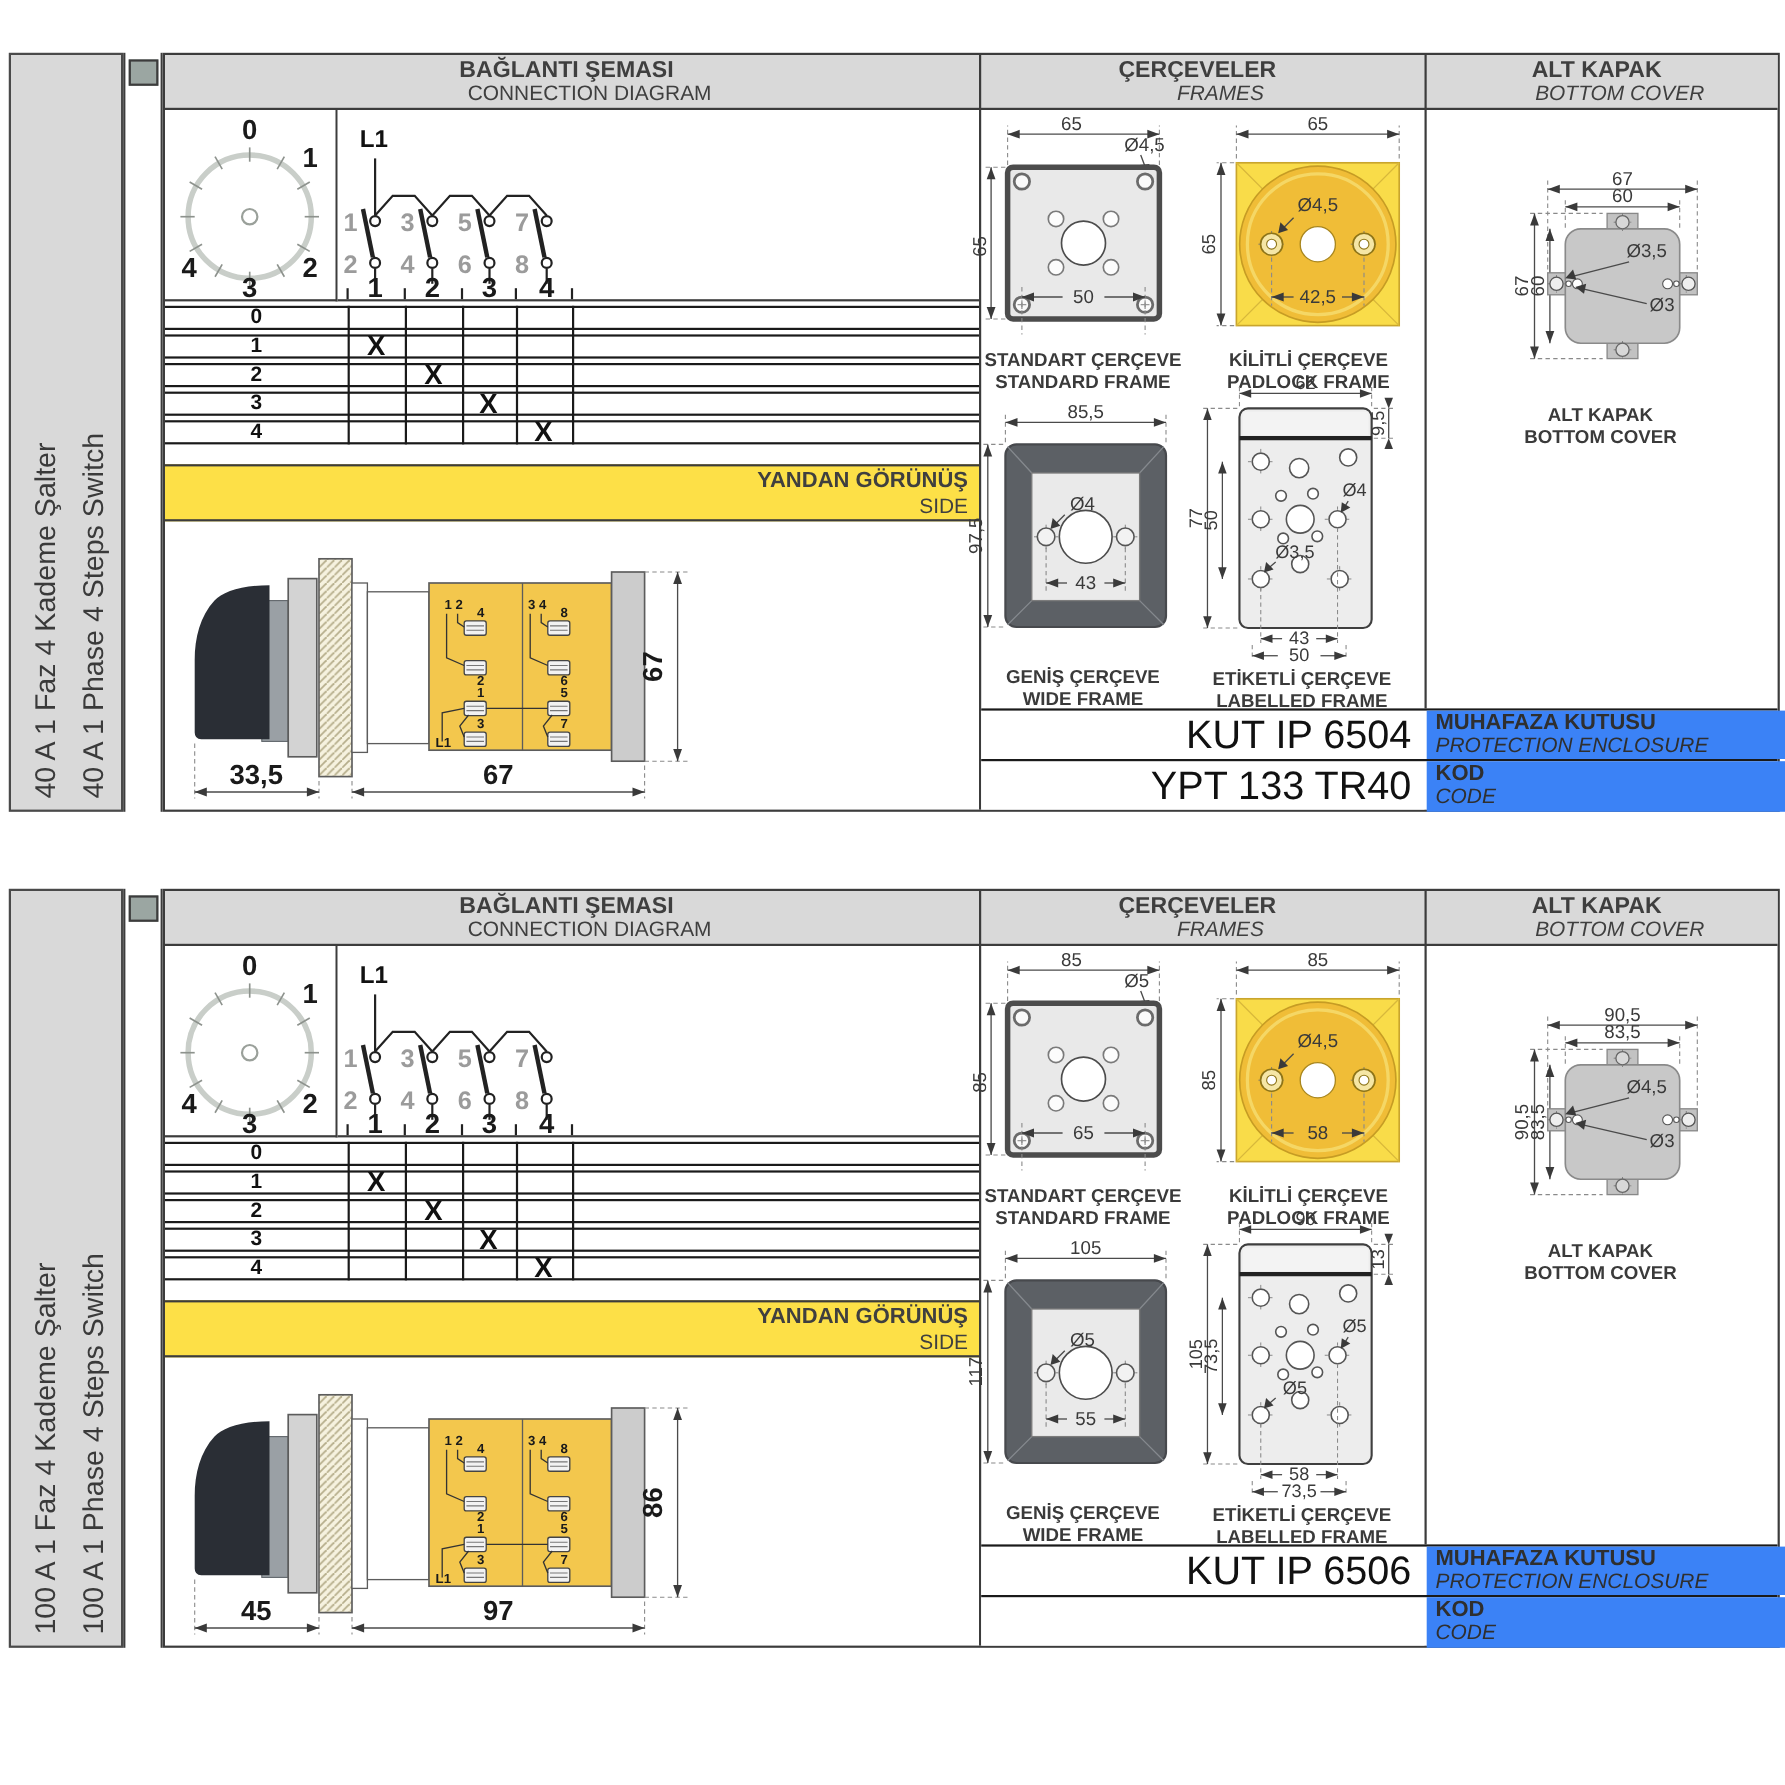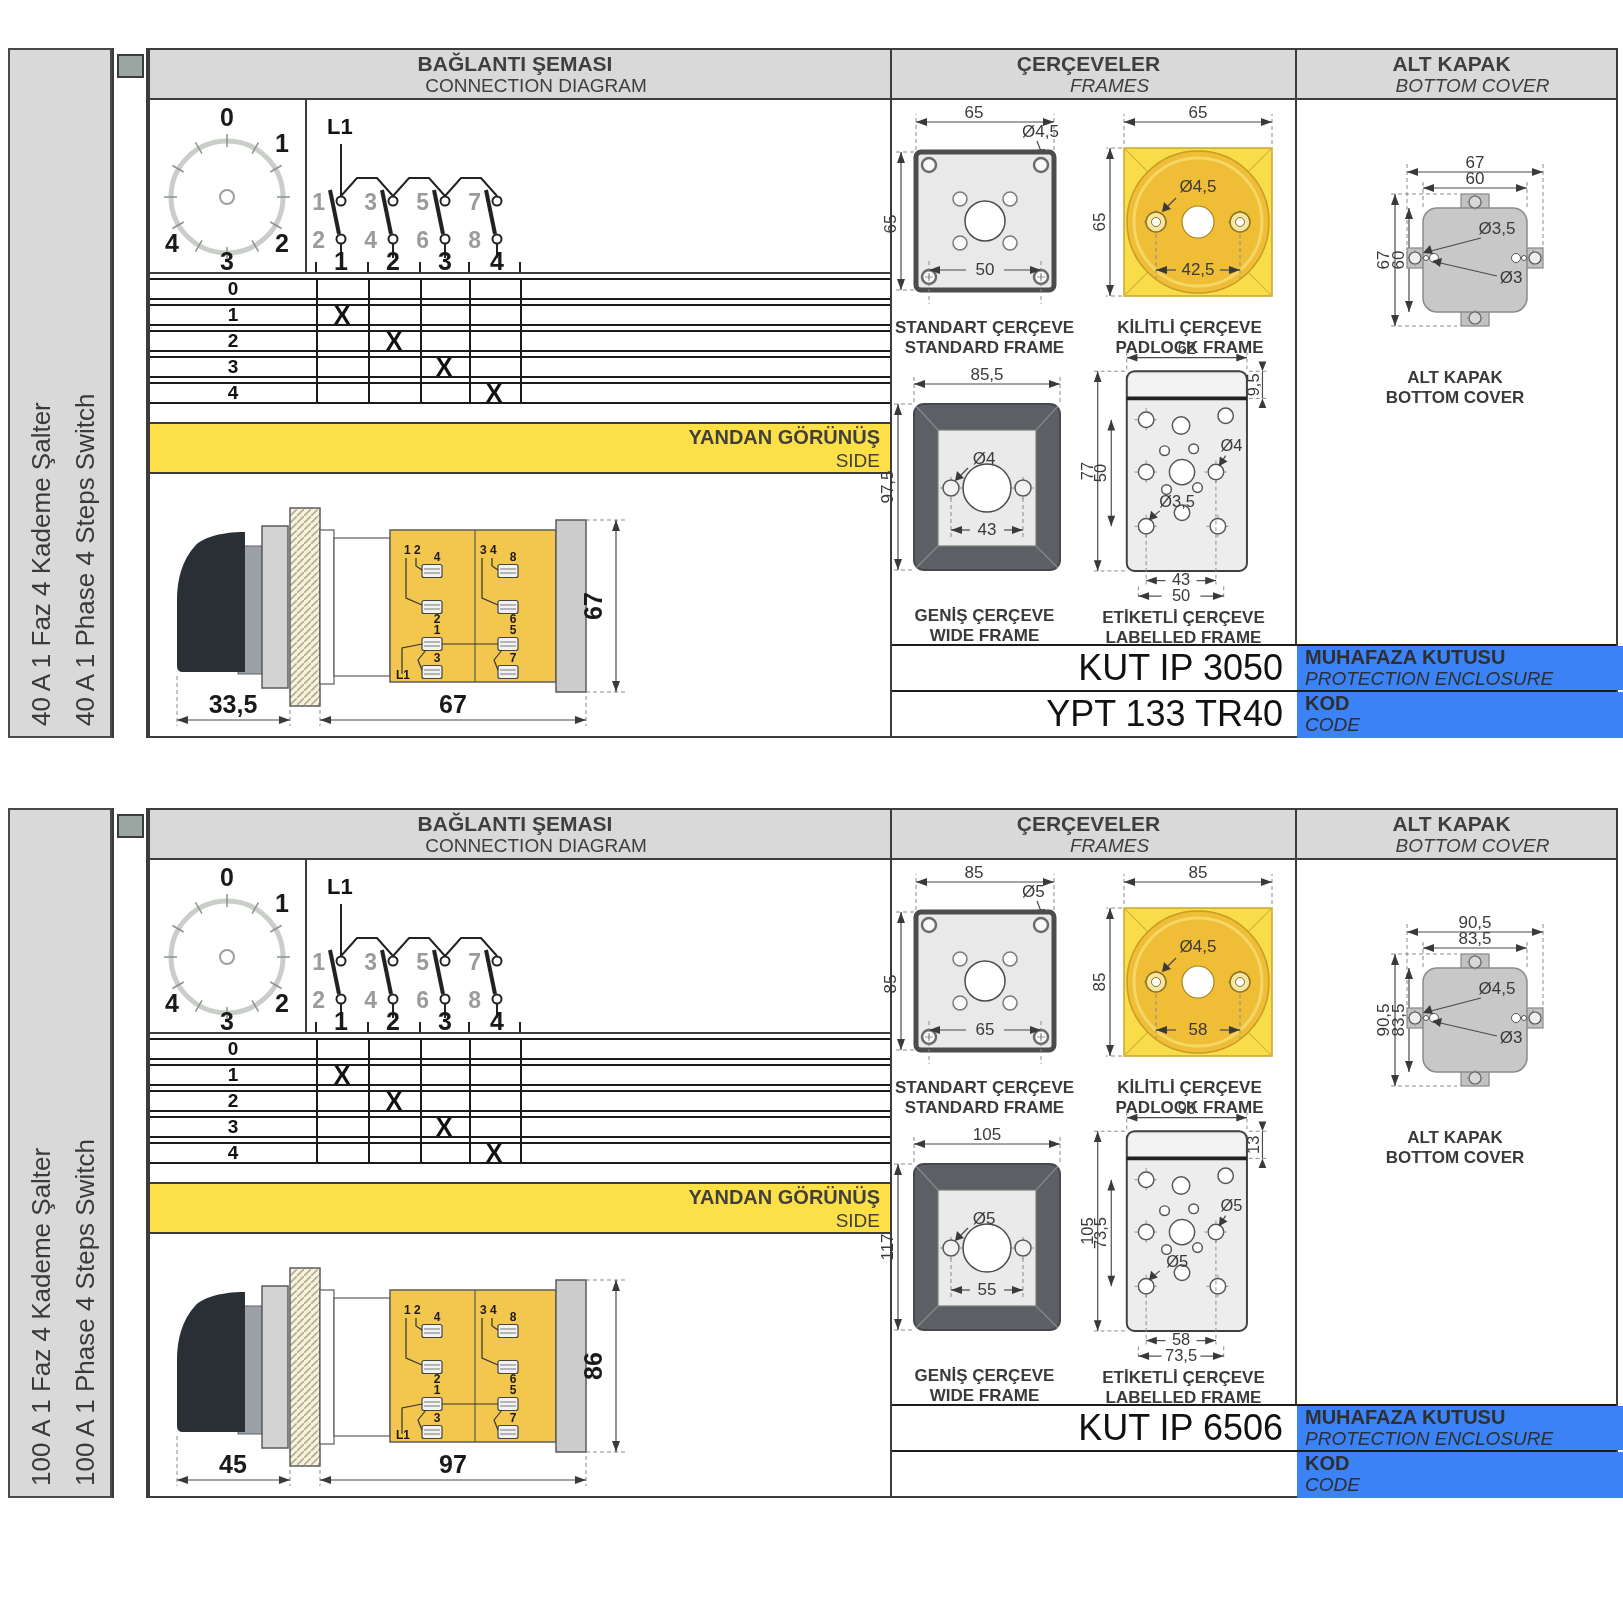--- a/index.html
+++ b/index.html
@@ -557,21 +557,21 @@
         <path class="dim" d="M192 120 L131 106"></path>
           <path class="ar" d="M127 105 l10 -3 l-2 9 z"></path>
       </svg>
       <div class="fcap" style="left:8px;top:268px;width:300px">
         <div>ALT KAPAK</div>
         <div>BOTTOM COVER</div>
       </div>
     </div>
 
     <div class="codes">
-      <div class="code-big cb1">KUT IP 3050</div>
+      <div class="code-big cb1">KUT IP 6504</div>
       <div class="code-side cs1">
         <div class="t">MUHAFAZA KUTUSU</div>
         <div class="e">PROTECTION ENCLOSURE</div>
       </div>
       <div class="sep"></div>
       <div class="code-big cb2">YPT 133 TR40</div>
       <div class="code-side cs2">
         <div class="t">KOD</div>
         <div class="e">CODE</div>
       </div>

